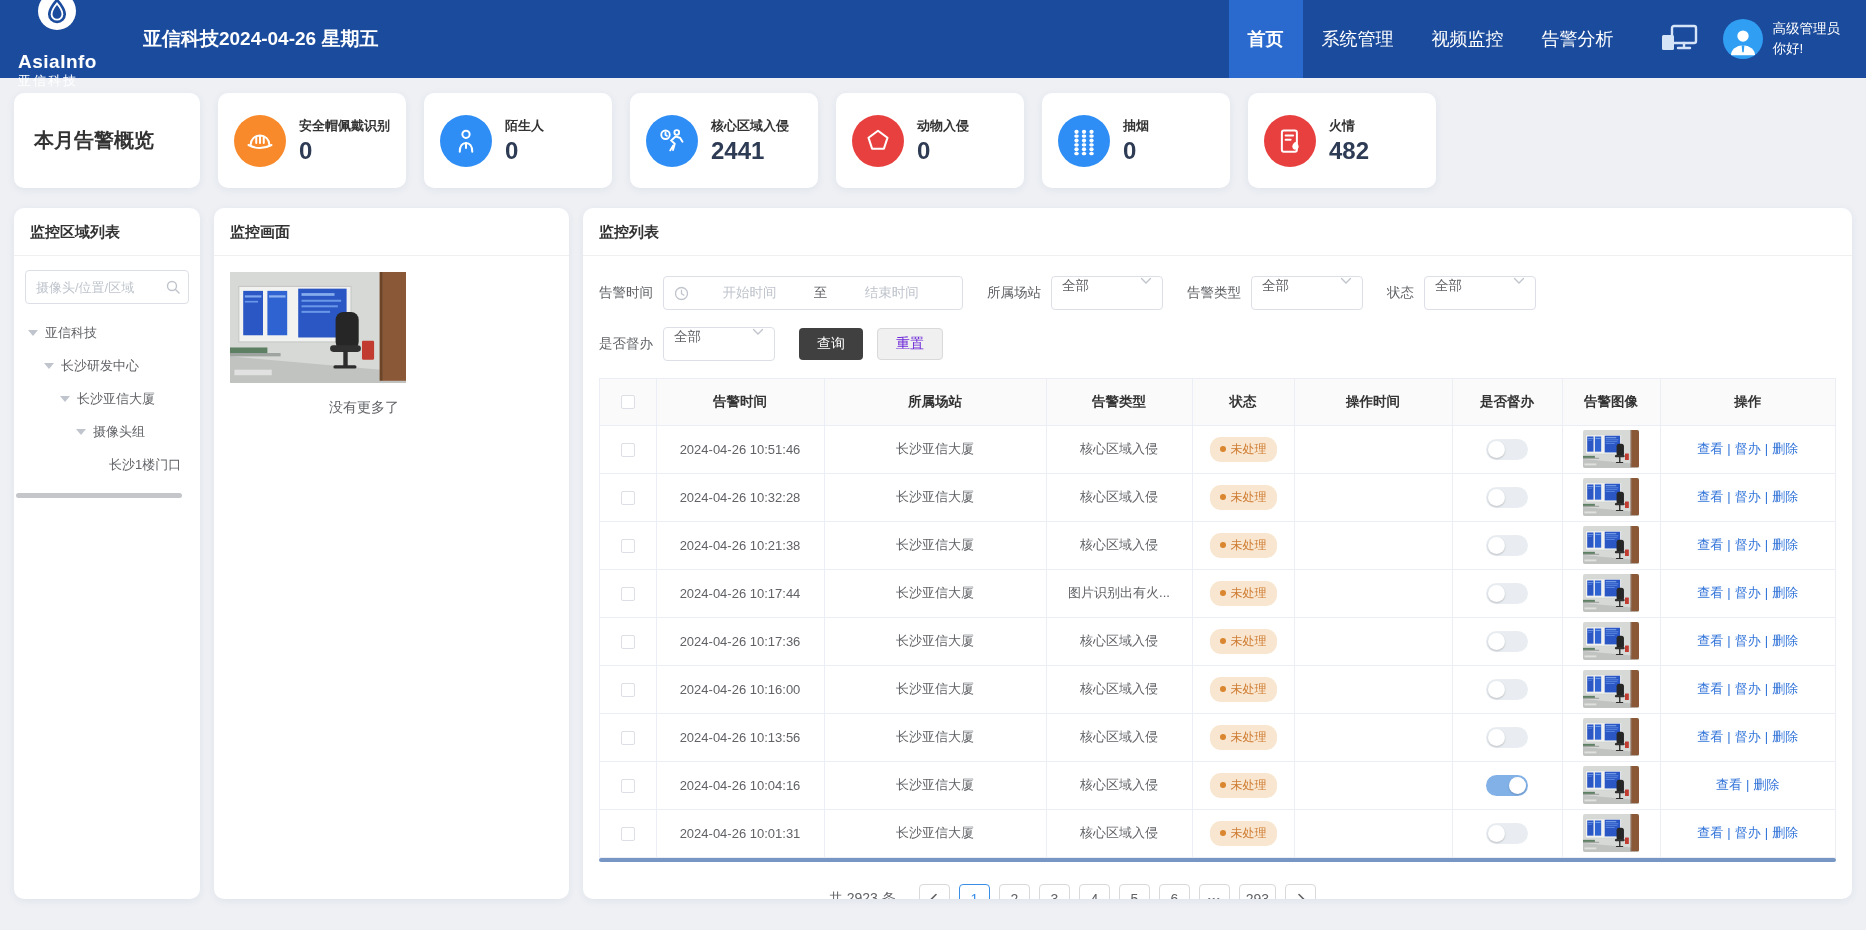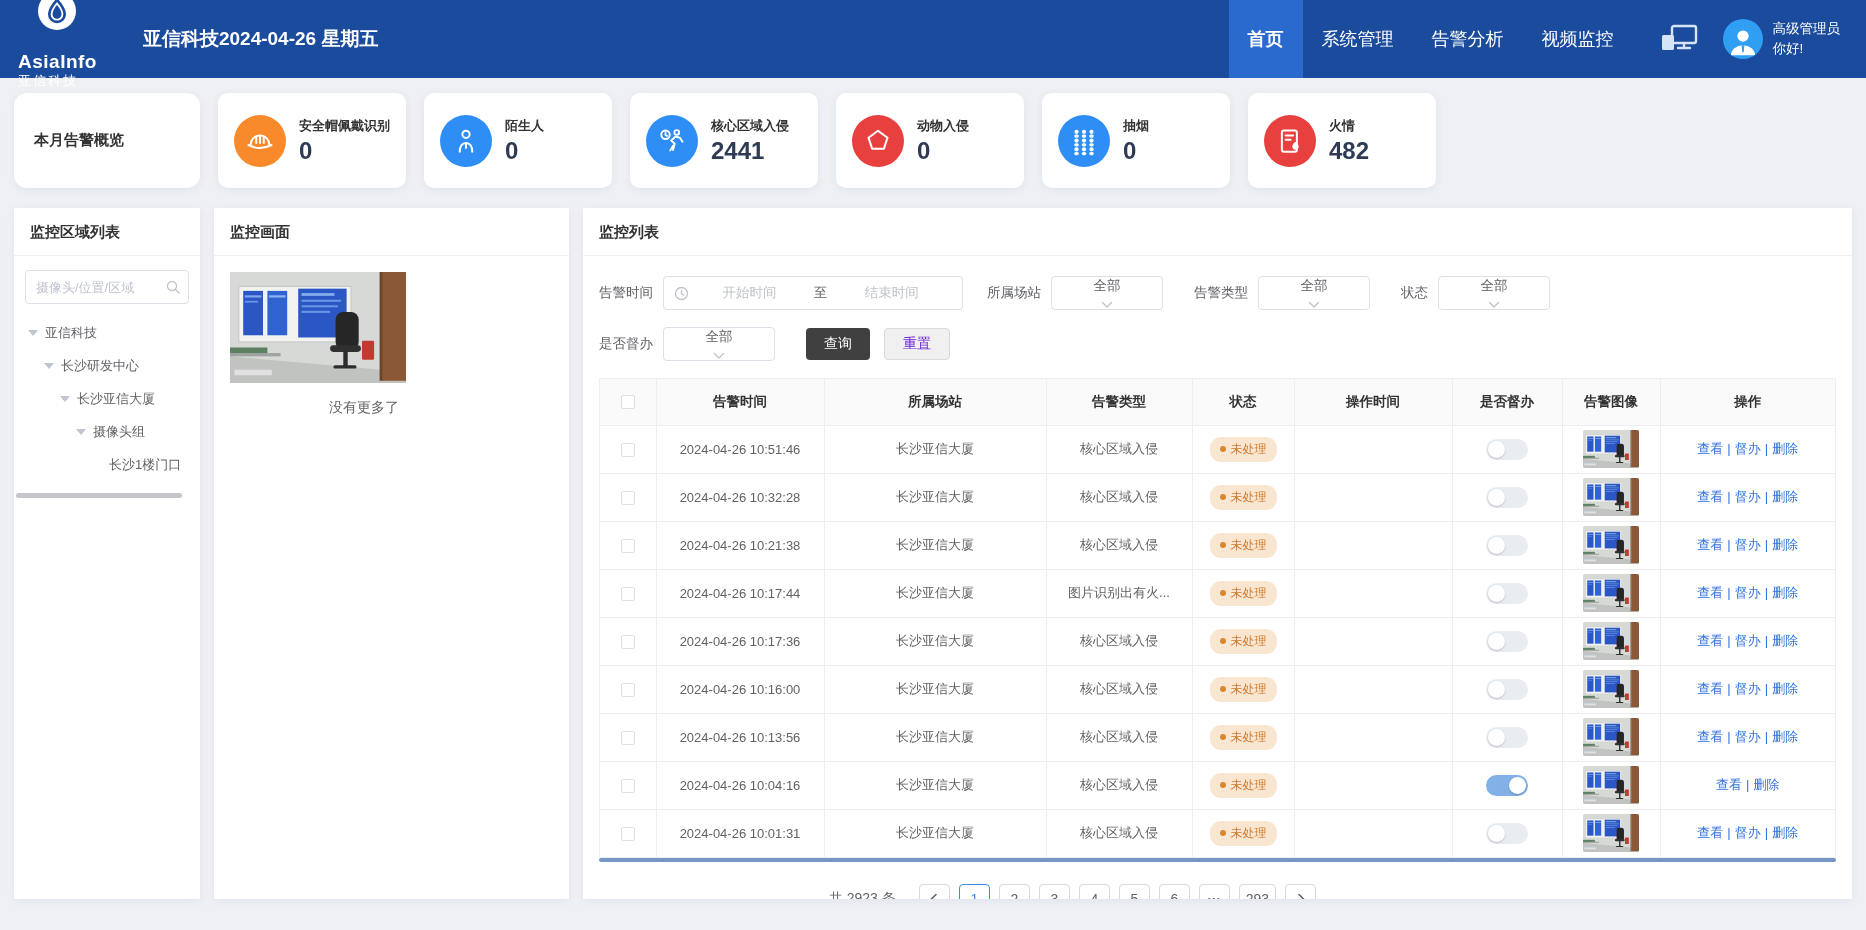--- a/index.html
+++ b/index.html
@@ -21,30 +21,30 @@
   .nav-item.active { background:#2a6ace; font-weight:bold; }
   .nav-monitor { margin-left:26px; display:flex; align-items:center; cursor:pointer; }
   .nav-monitor svg { width:40px; height:32px; }
   .nav-avatar { margin-left:24px; width:40px; height:40px; border-radius:50%; background:#2f9ef3; display:flex; align-items:center; justify-content:center; overflow:hidden; cursor:pointer; }
   .nav-avatar svg { width:34px; height:34px; margin-top:4px; }
   .nav-user { margin-left:10px; font-size:13.5px; line-height:1.45; white-space:nowrap; }
 
   
   .cards-row { display:flex; gap:18px; padding:15px 14px 20px; }
   .card { background:#fff; border-radius:10px; box-shadow:0 2px 8px rgba(40,70,110,.07); }
-  .overview-card { width:186px; height:95px; display:flex; align-items:center; padding-left:20px; font-size:15px; font-weight:bold;border-radius:13px; }
+  .overview-card { width:186px; height:95px; display:flex; align-items:center; padding-left:20px; font-size:20px; font-weight:bold; }
   .stat-card { width:188px; height:95px; display:flex; align-items:center; padding-left:16px; gap:13px; }
   .stat-icon { width:52px; height:52px; border-radius:50%; flex:0 0 52px; display:flex; align-items:center; justify-content:center; }
   .stat-icon svg { width:30px; height:30px; }
   .stat-label { font-size:13px; font-weight:bold; color:#333; white-space:nowrap; }
   .stat-value { font-size:24px; font-weight:bold; color:#2e3b54; margin-top:2px; }
 
   
   .main { display:flex; gap:14px; padding:0 14px 16px; height:707px; }
-  .panel { background:#fff; border-radius:0; box-shadow:0 2px 8px rgba(40,70,110,.07); overflow:hidden; }
+  .panel { background:#fff; border-radius:10px; box-shadow:0 2px 8px rgba(40,70,110,.07); overflow:hidden; }
   .panel-left { width:186px; }
   .panel-mid { width:355px; }
   .panel-right { flex:1; }
   .panel-header { padding:15px 16px 13px; font-size:15px; font-weight:bold; color:#333; border-bottom:1px solid #f0f0f0; }
 
   
   .search-wrap { position:relative; margin:14px 11px 6px; }
   .search-wrap input { width:100%; height:34px; border:1px solid #dcdfe6; border-radius:4px; padding:0 26px 0 10px; font-size:13px; color:#606266; outline:none; font-family:inherit; }
   .search-wrap input::placeholder { color:#bfc4cc; }
   .search-icon { position:absolute; right:8px; top:9px; }
@@ -59,21 +59,21 @@
   .camera-wrap svg { width:100%; height:100%; display:block; }
   .no-more { width:300px; text-align:center; color:#606266; font-size:14px; margin-top:6px; }
 
   
   .filters { padding:20px 16px 0; }
   .frow { display:flex; align-items:center; margin-bottom:17px; font-size:13.5px; color:#606266; }
   .flabel { margin-right:10px; white-space:nowrap; }
   .date-range { width:300px; height:34px; border:1px solid #dcdfe6; border-radius:4px; display:flex; align-items:center; padding:0 10px; margin-right:24px; background:#fff; cursor:pointer; }
   .date-range .ph { color:#bfc4cc; flex:1; text-align:center; }
   .date-range .to { color:#606266; padding:0 4px; }
-  .select { width:112px; height:34px; border:1px solid #dcdfe6; border-radius:4px; display:flex; align-items:center; justify-content:space-between; padding:0 10px; margin-right:31px; color:#606266; background:#fff; cursor:pointer;flex-direction:column; }
+  .select { width:112px; height:34px; border:1px solid #dcdfe6; border-radius:4px; display:flex; justify-content:space-between; padding:0 10px; margin-right:24px; color:#606266; background:#fff; cursor:pointer; }
   .btn { height:32px; border-radius:4px; font-size:14px; padding:0 18px; cursor:pointer; border:none; font-family:inherit; }
   .btn-primary { background:#404040; color:#fff; margin-right:14px; }
   .btn-plain { background:#f0f0f0; border:1px solid #d9d9d9; color:#6d28d9; }
 
   
   .table-wrap { margin:0 16px; border:1px solid #ebeef5; border-bottom:none; }
   table { width:100%; border-collapse:collapse; table-layout:fixed; font-size:13px; color:#606266; }
   th, td { border-right:1px solid #ebeef5; border-bottom:1px solid #ebeef5; text-align:center; padding:0 6px; overflow:hidden; white-space:nowrap; text-overflow:ellipsis; }
   th:last-child, td:last-child { border-right:none; }
   th { height:46px; background:#fafafa; color:#333; font-size:13.5px; font-weight:bold; }
@@ -141,22 +141,22 @@
       <div class="logo-en">AsiaInfo</div>
       <div class="logo-cn">亚信科技</div>
     </div>
   </div>
   <div class="nav-company">亚信科技</div>
   <div class="nav-date">2024-04-26 星期五</div>
   <div class="nav-spacer"></div>
   <nav class="nav-items" id="nav-items">
       <div class="nav-item active">首页</div>
       <div class="nav-item">系统管理</div>
+      <div class="nav-item">视频监控</div>
       <div class="nav-item">告警分析</div>
-      <div class="nav-item">视频监控</div>
     </nav>
   <div class="nav-monitor">
     <svg viewBox="0 0 40 32" fill="none">
       <rect x="13" y="3" width="24" height="17" rx="2" stroke="#d6e4f7" stroke-width="2.4"></rect>
       <path d="M25 20v5M19 25h12" stroke="#d6e4f7" stroke-width="2.4" stroke-linecap="round"></path>
       <rect x="3" y="12" width="12" height="15" rx="1.5" fill="#d6e4f7"></rect>
     </svg>
   </div>
   <div class="nav-avatar">
     <svg viewBox="0 0 24 24">

